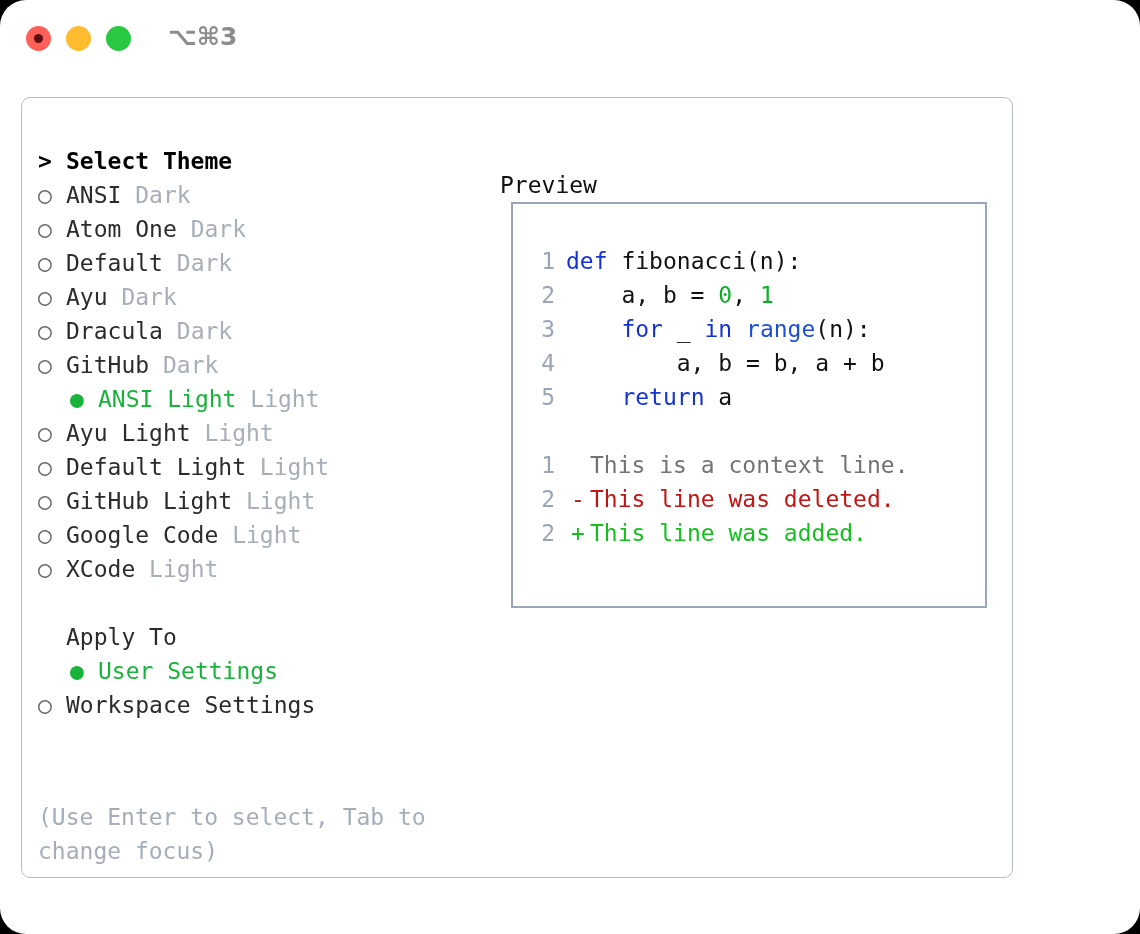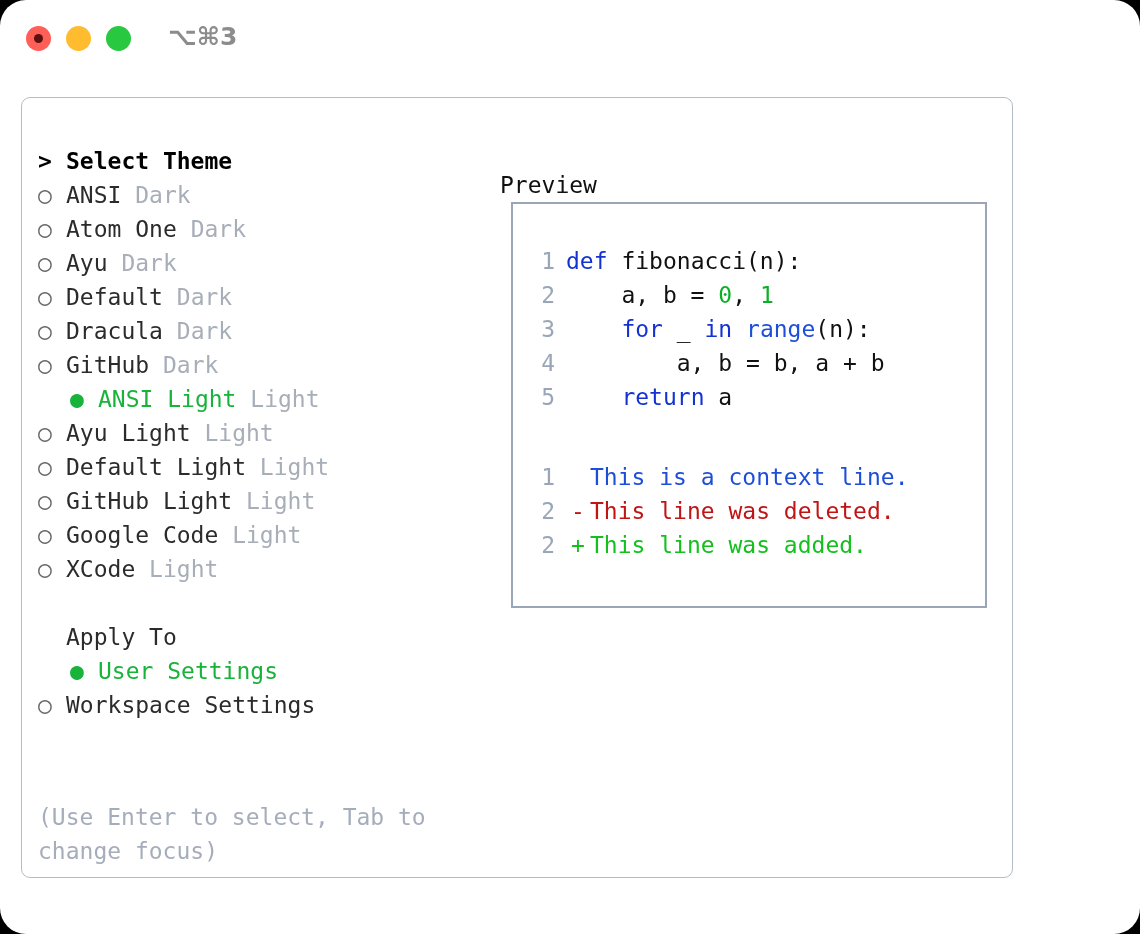--- a/index.html
+++ b/index.html
@@ -166,21 +166,21 @@
   .gap { display: inline-block; width: 11px; }
   .kw   { color: #1432d2; }
   .fn   { color: #1d4ed8; }
   .num  { color: #0bb026; }
   .plain{ color: #111111; text-align: right; }
 
   .blank-line { height: 34px; }
 
   .diff-line { font-size: 23px; line-height: 34px; white-space: pre; }
   .diff-mark { display: inline-block; width: 24px; text-align: center; }
-  .diff-ctx { color: #1d4ed8; margin-top: 12px; }
+  .diff-ctx { color: #737373; }
   .diff-del { color: #c11414; }
   .diff-add { color: #14bf1e; }
 </style>
 </head>
 <body>
 
 <div id="page">
 
   <div id="titlebar">
     <div class="traffic red"></div>
@@ -192,22 +192,22 @@
 
   <div id="panel">
 
     <div id="left-col">
 
       <div class="row header-row"><span class="bullet">&gt; </span><span>Select Theme</span></div>
 
       <div id="theme-items">
           <div class="row"><span class="bullet">○ </span><span>ANSI</span><span class="variant"> Dark</span></div>
           <div class="row"><span class="bullet">○ </span><span>Atom One</span><span class="variant"> Dark</span></div>
+          <div class="row"><span class="bullet">○ </span><span>Default</span><span class="variant"> Dark</span></div>
           <div class="row"><span class="bullet">○ </span><span>Ayu</span><span class="variant"> Dark</span></div>
-          <div class="row"><span class="bullet">○ </span><span>Default</span><span class="variant"> Dark</span></div>
           <div class="row"><span class="bullet">○ </span><span>Dracula</span><span class="variant"> Dark</span></div>
           <div class="row"><span class="bullet">○ </span><span>GitHub</span><span class="variant"> Dark</span></div>
           <div class="row selected"><span class="bullet">● </span><span>ANSI Light</span><span class="variant"> Light</span></div>
           <div class="row"><span class="bullet">○ </span><span>Ayu Light</span><span class="variant"> Light</span></div>
           <div class="row"><span class="bullet">○ </span><span>Default Light</span><span class="variant"> Light</span></div>
           <div class="row"><span class="bullet">○ </span><span>GitHub Light</span><span class="variant"> Light</span></div>
           <div class="row"><span class="bullet">○ </span><span>Google Code</span><span class="variant"> Light</span></div>
           <div class="row"><span class="bullet">○ </span><span>XCode</span><span class="variant"> Light</span></div>
         </div>
 

